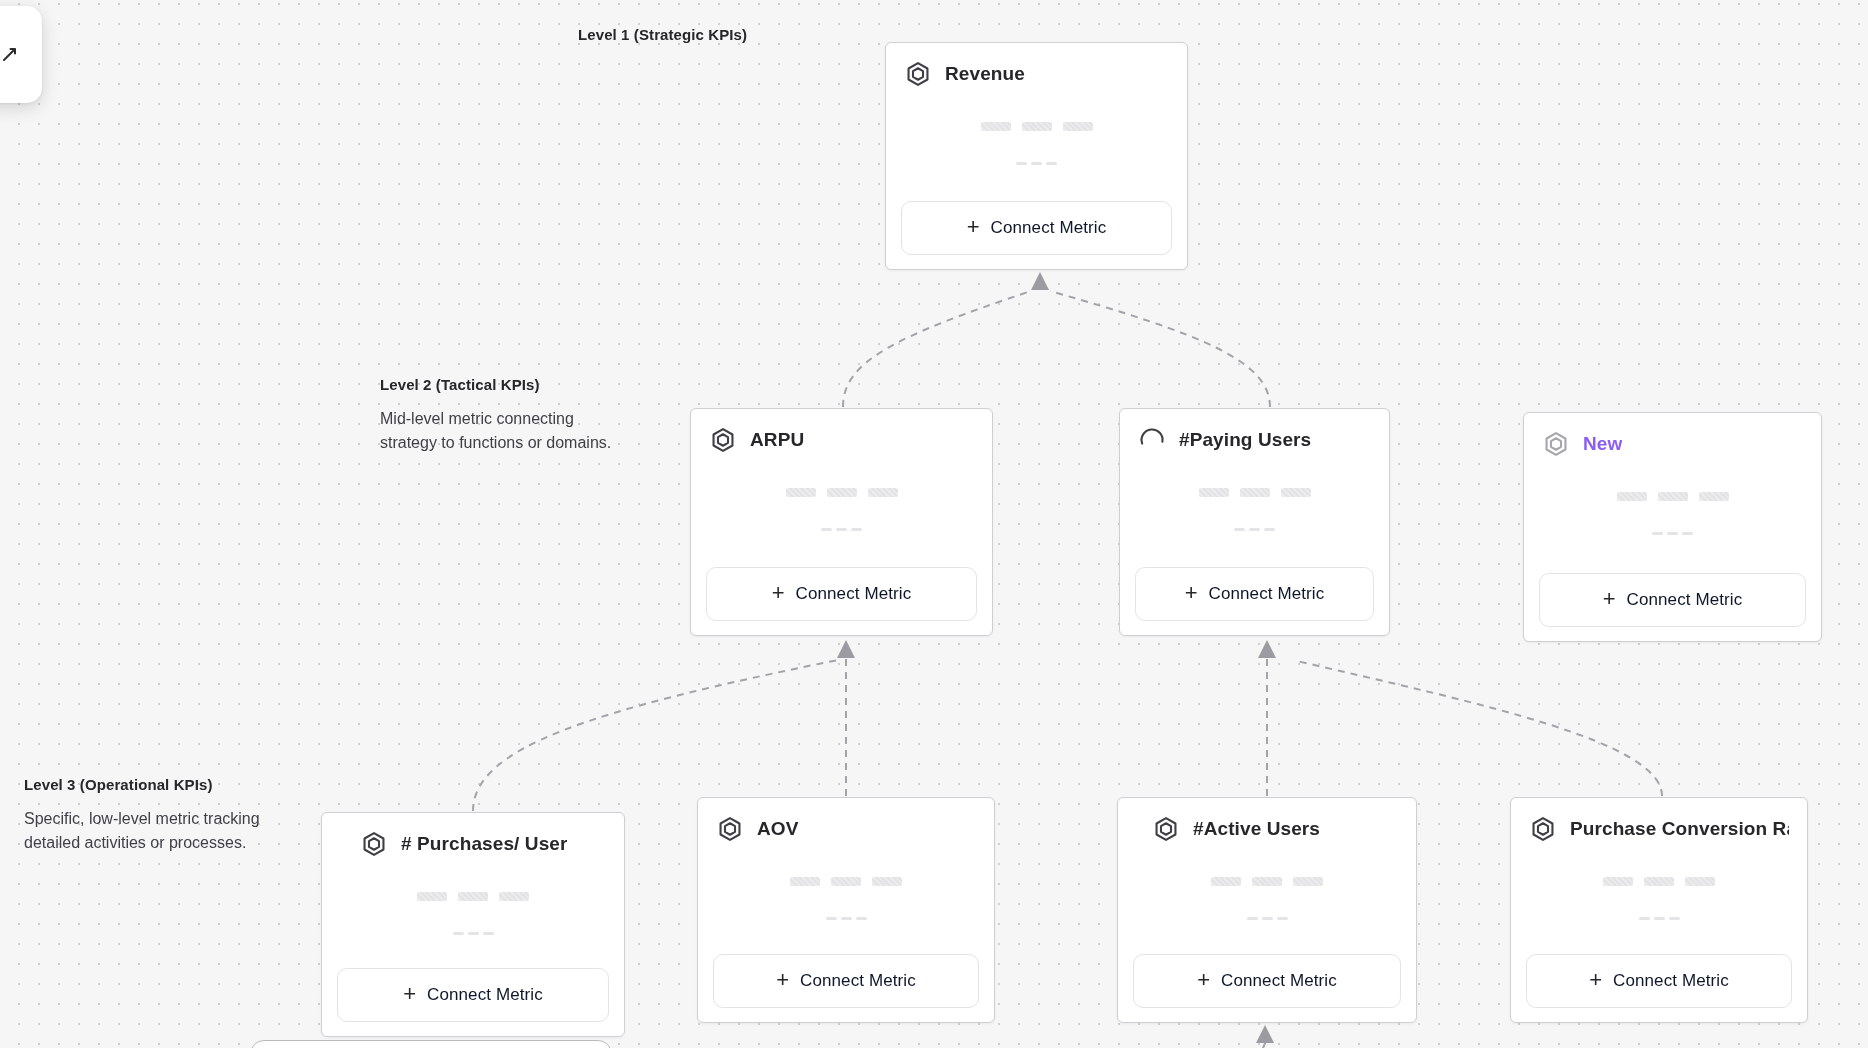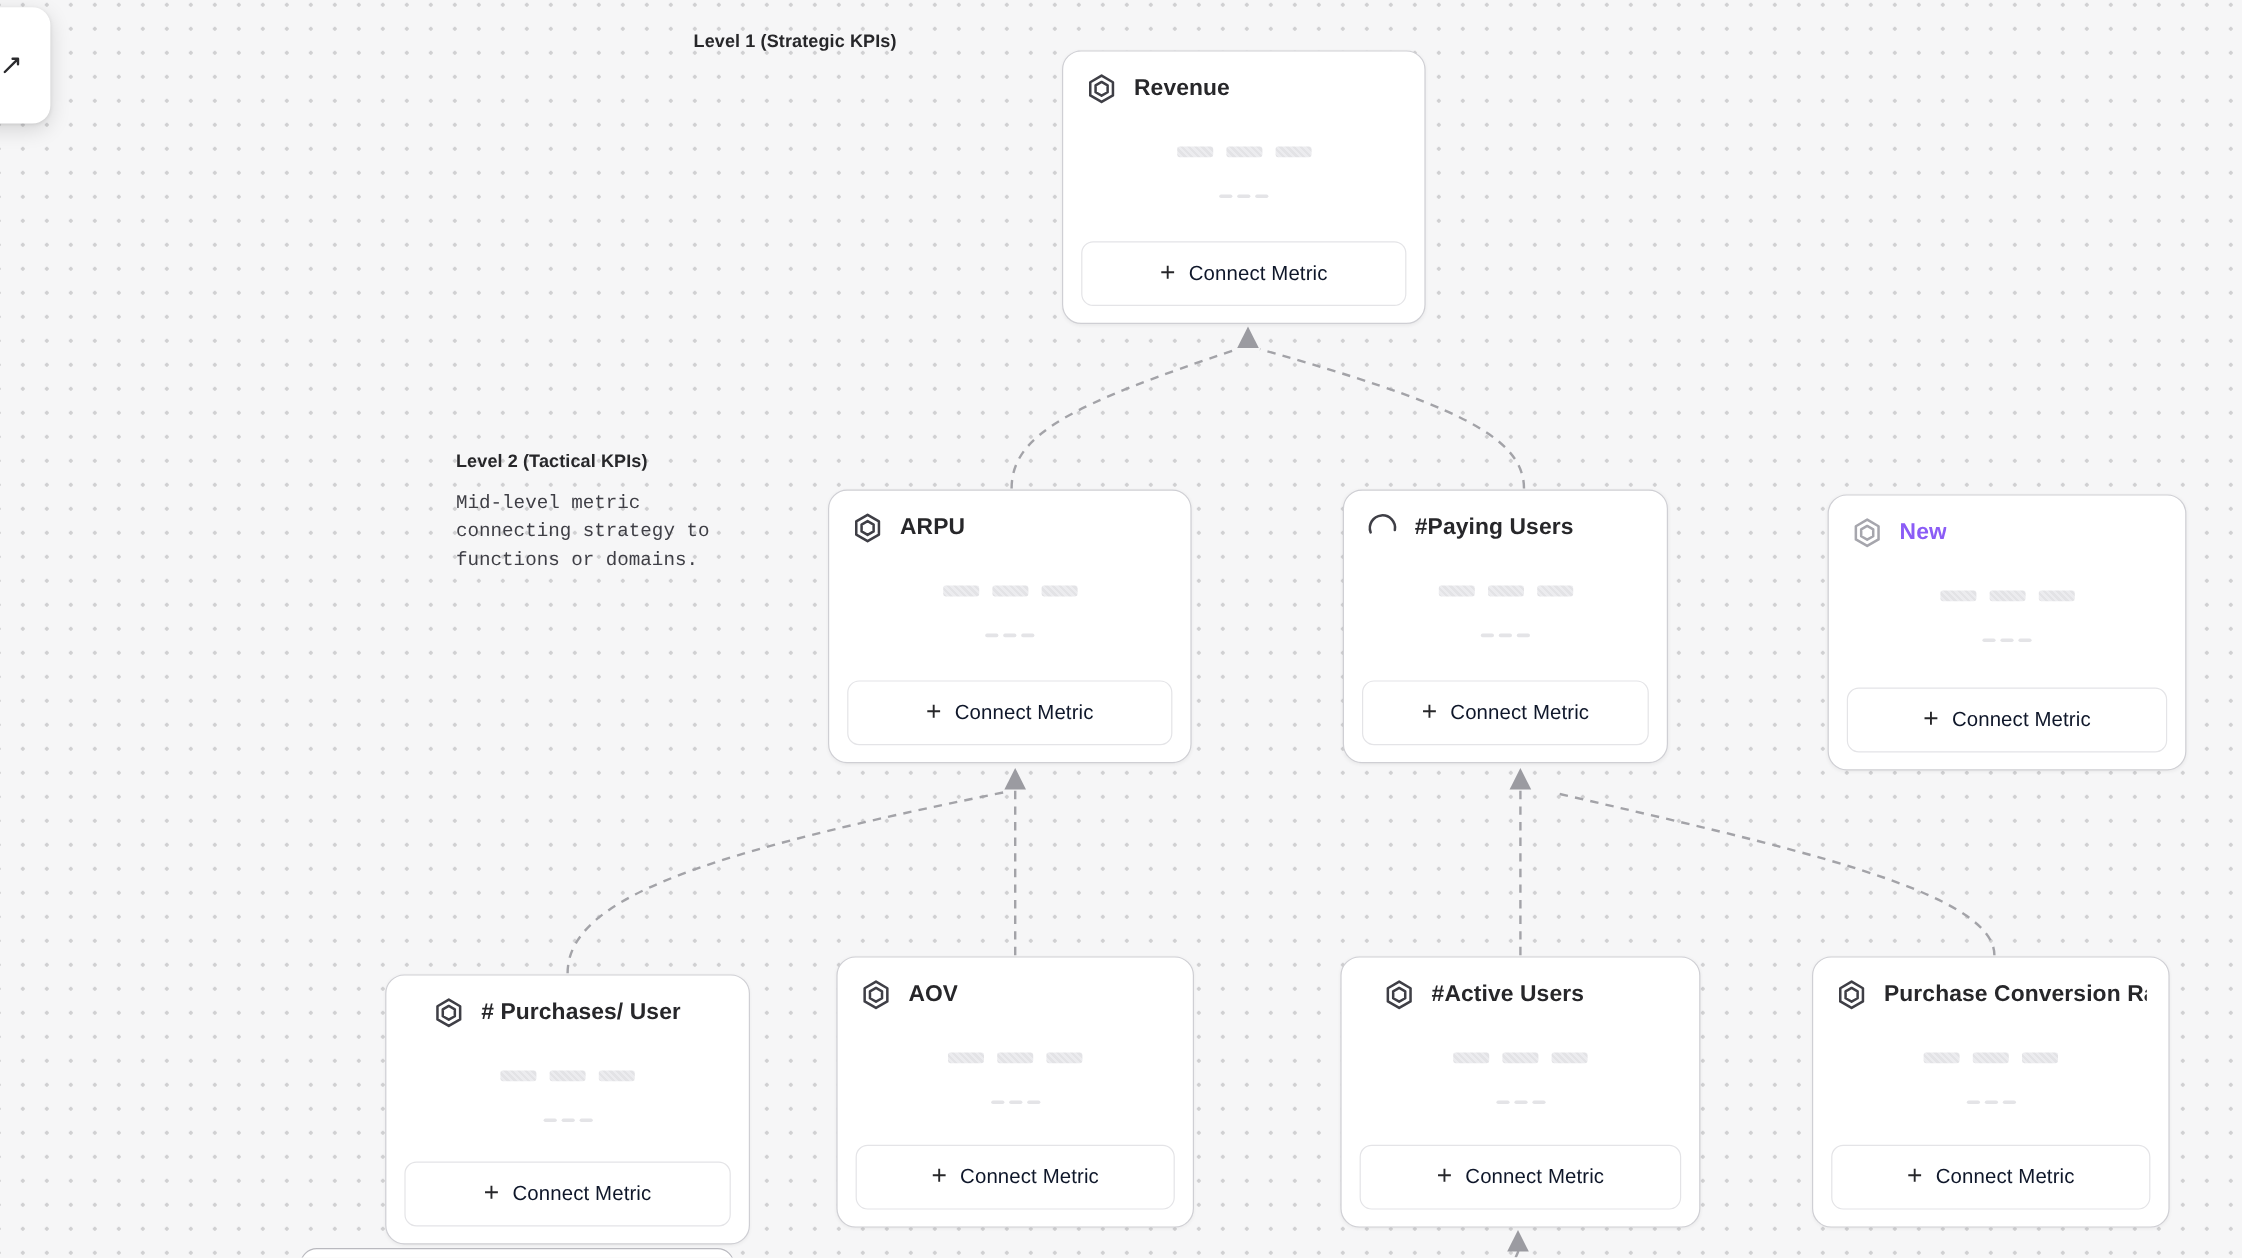--- a/index.html
+++ b/index.html
@@ -25,28 +25,28 @@
   .level-heading { position: absolute; }
   .level-title {
     font-size: 15px; font-weight: 700; color: #27272a; letter-spacing: .1px;
   }
   .level-desc {
     margin-top: 14px; font-size: 16px; color: #3f3f46; line-height: 24px;
   }
   #level1-heading { left: 578px; top: 26px; }
   #level1-heading .level-desc { width: 252px; }
   #level2-heading { left: 380px; top: 376px; }
-  #level2-heading .level-desc { width: 248px; font-family: Liberation Mono, monospace; }
+  #level2-heading .level-desc { width: 248px; }
   #level3-heading { left: 24px; top: 776px; }
   #level3-heading .level-desc { width: 262px; }
 
   
   .card {
     position: absolute; background: #ffffff;
-    border: 1px solid #cfcfd4; border-radius: 16px;
+    border: 1px solid #cfcfd4; border-radius: 6px;
     box-shadow: 0 1px 3px rgba(0,0,0,.05);
   }
   #card-revenue                  { left: 885px;  top: 42px;  width: 303px; height: 228px; }
   #card-arpu                     { left: 690px;  top: 408px; width: 303px; height: 228px; }
   #card-paying-users             { left: 1119px; top: 408px; width: 271px; height: 228px; text-align: center; }
   #card-new                      { left: 1523px; top: 412px; width: 299px; height: 230px; }
   #card-purchases-per-user       { left: 321px;  top: 812px; width: 304px; height: 225px; padding-left: 20px; }
   #card-aov                      { left: 697px;  top: 797px; width: 298px; height: 226px; }
   #card-active-users             { left: 1117px; top: 797px; width: 300px; height: 226px; padding-left: 16px; }
   #card-purchase-conversion-rate { left: 1510px; top: 797px; width: 298px; height: 226px; }
@@ -122,20 +122,24 @@
     <path class="arrowhead" d="M 1265 1025 l -9 18 h 18 z"></path>
   </svg>
 
   <div class="level-heading" id="level1-heading">
     <div class="level-title">Level 1 (Strategic KPIs)</div>
   </div>
   <div class="level-heading" id="level2-heading">
     <div class="level-title">Level 2 (Tactical KPIs)</div>
     <div class="level-desc">Mid-level metric connecting strategy to functions or domains.</div>
   </div>
+  <div class="level-heading" id="level3-heading">
+    <div class="level-title">Level 3 (Operational KPIs)</div>
+    <div class="level-desc">Specific, low-level metric tracking detailed activities or processes.</div>
+  </div>
 
   <div id="cards-root">
       <div class="card" id="card-revenue">
     <div class="card-header">
       <svg class="card-icon" viewBox="0 0 24 24">
             <polygon points="12,2.6 20.1,7.3 20.1,16.7 12,21.4 3.9,16.7 3.9,7.3"></polygon>
             <polygon points="12,7.1 16.3,9.55 16.3,14.45 12,16.9 7.7,14.45 7.7,9.55"></polygon>
           </svg>
       <div class="card-title">Revenue</div>
     </div>

